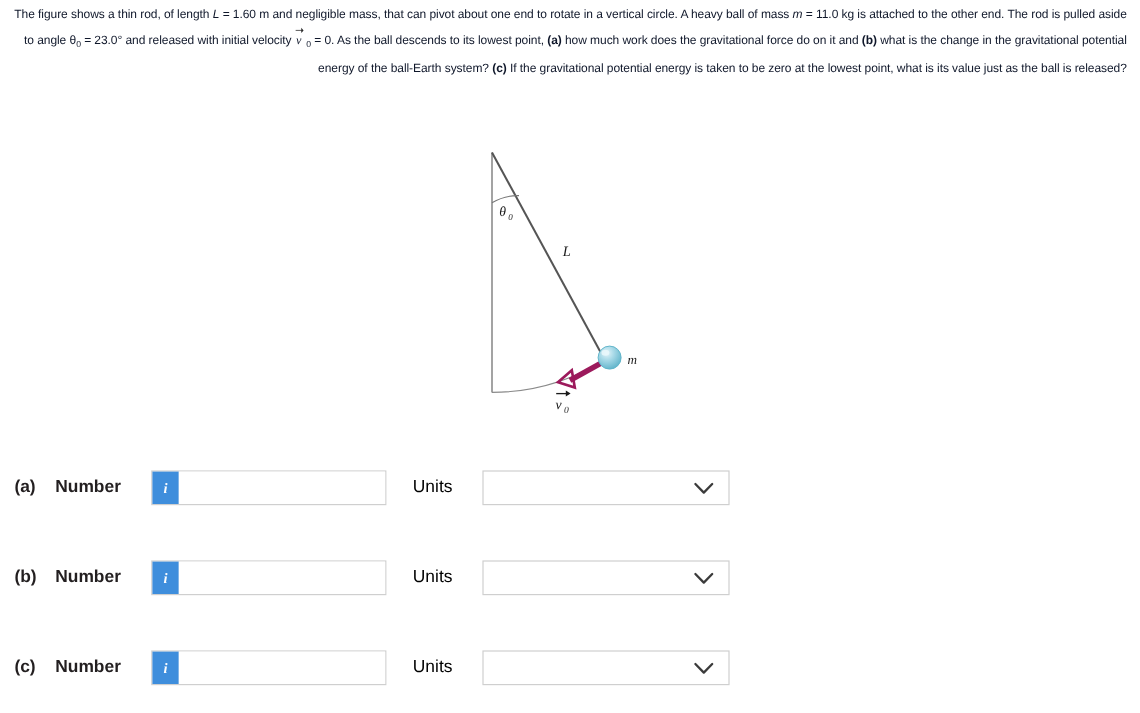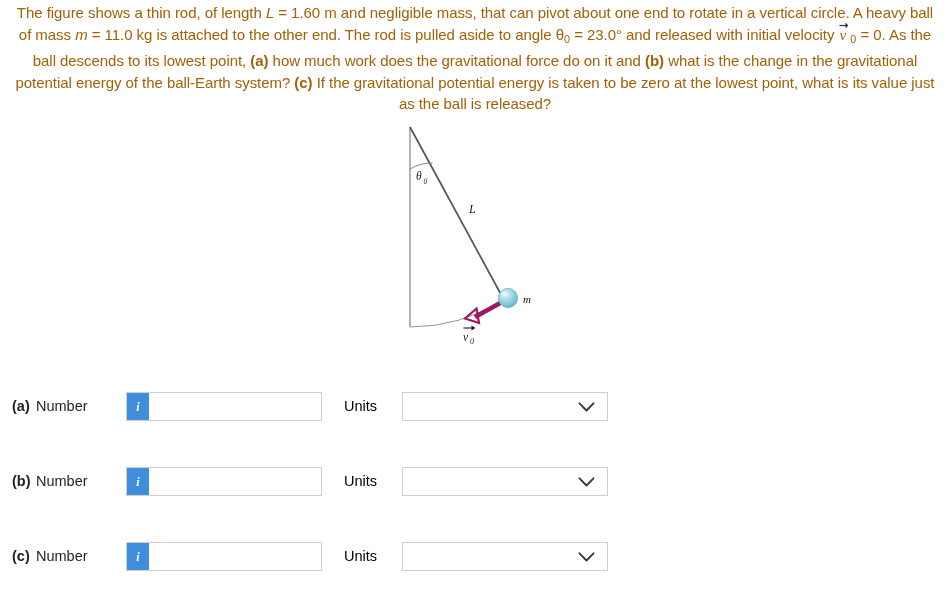--- a/index.html
+++ b/index.html
@@ -16,24 +16,24 @@
     color: #231f20;
     overflow: hidden;
   }
 
   
   .problem-text {
     position: absolute;
     left: 11px;
     top: 2px;
     width: 928px;
-    font-size: 15px;
+    font-size: 10px;
     line-height: 21.5px;
-    color: #a16207;
-    text-align: center;
+    color: #0f172a;
+    text-align: right;
     letter-spacing: -0.05px;
   }
   .problem-text b { font-weight: 700; }
   .var { font-style: italic; }
   .sub-up {
     font-size: 0.72em;
     vertical-align: -0.30em;
   }
   
   .vecwrap {
@@ -82,24 +82,24 @@
     position: absolute;
     left: 12px;
     top: 18px;
     font-size: 14.5px;
     font-weight: 700;
     color: #231f20;
     width: 30px;
   }
   .arow-number {
     position: absolute;
-    left: 36px;
+    left: 46px;
     top: 18px;
     font-size: 14.5px;
-    font-weight: 400;
+    font-weight: 700;
     color: #231f20;
   }
   .field-group {
     position: absolute;
     left: 126px;
     top: 12px;
     width: 196px;
     height: 29px;
     display: flex;
     border: 1px solid #cfcfcf;

